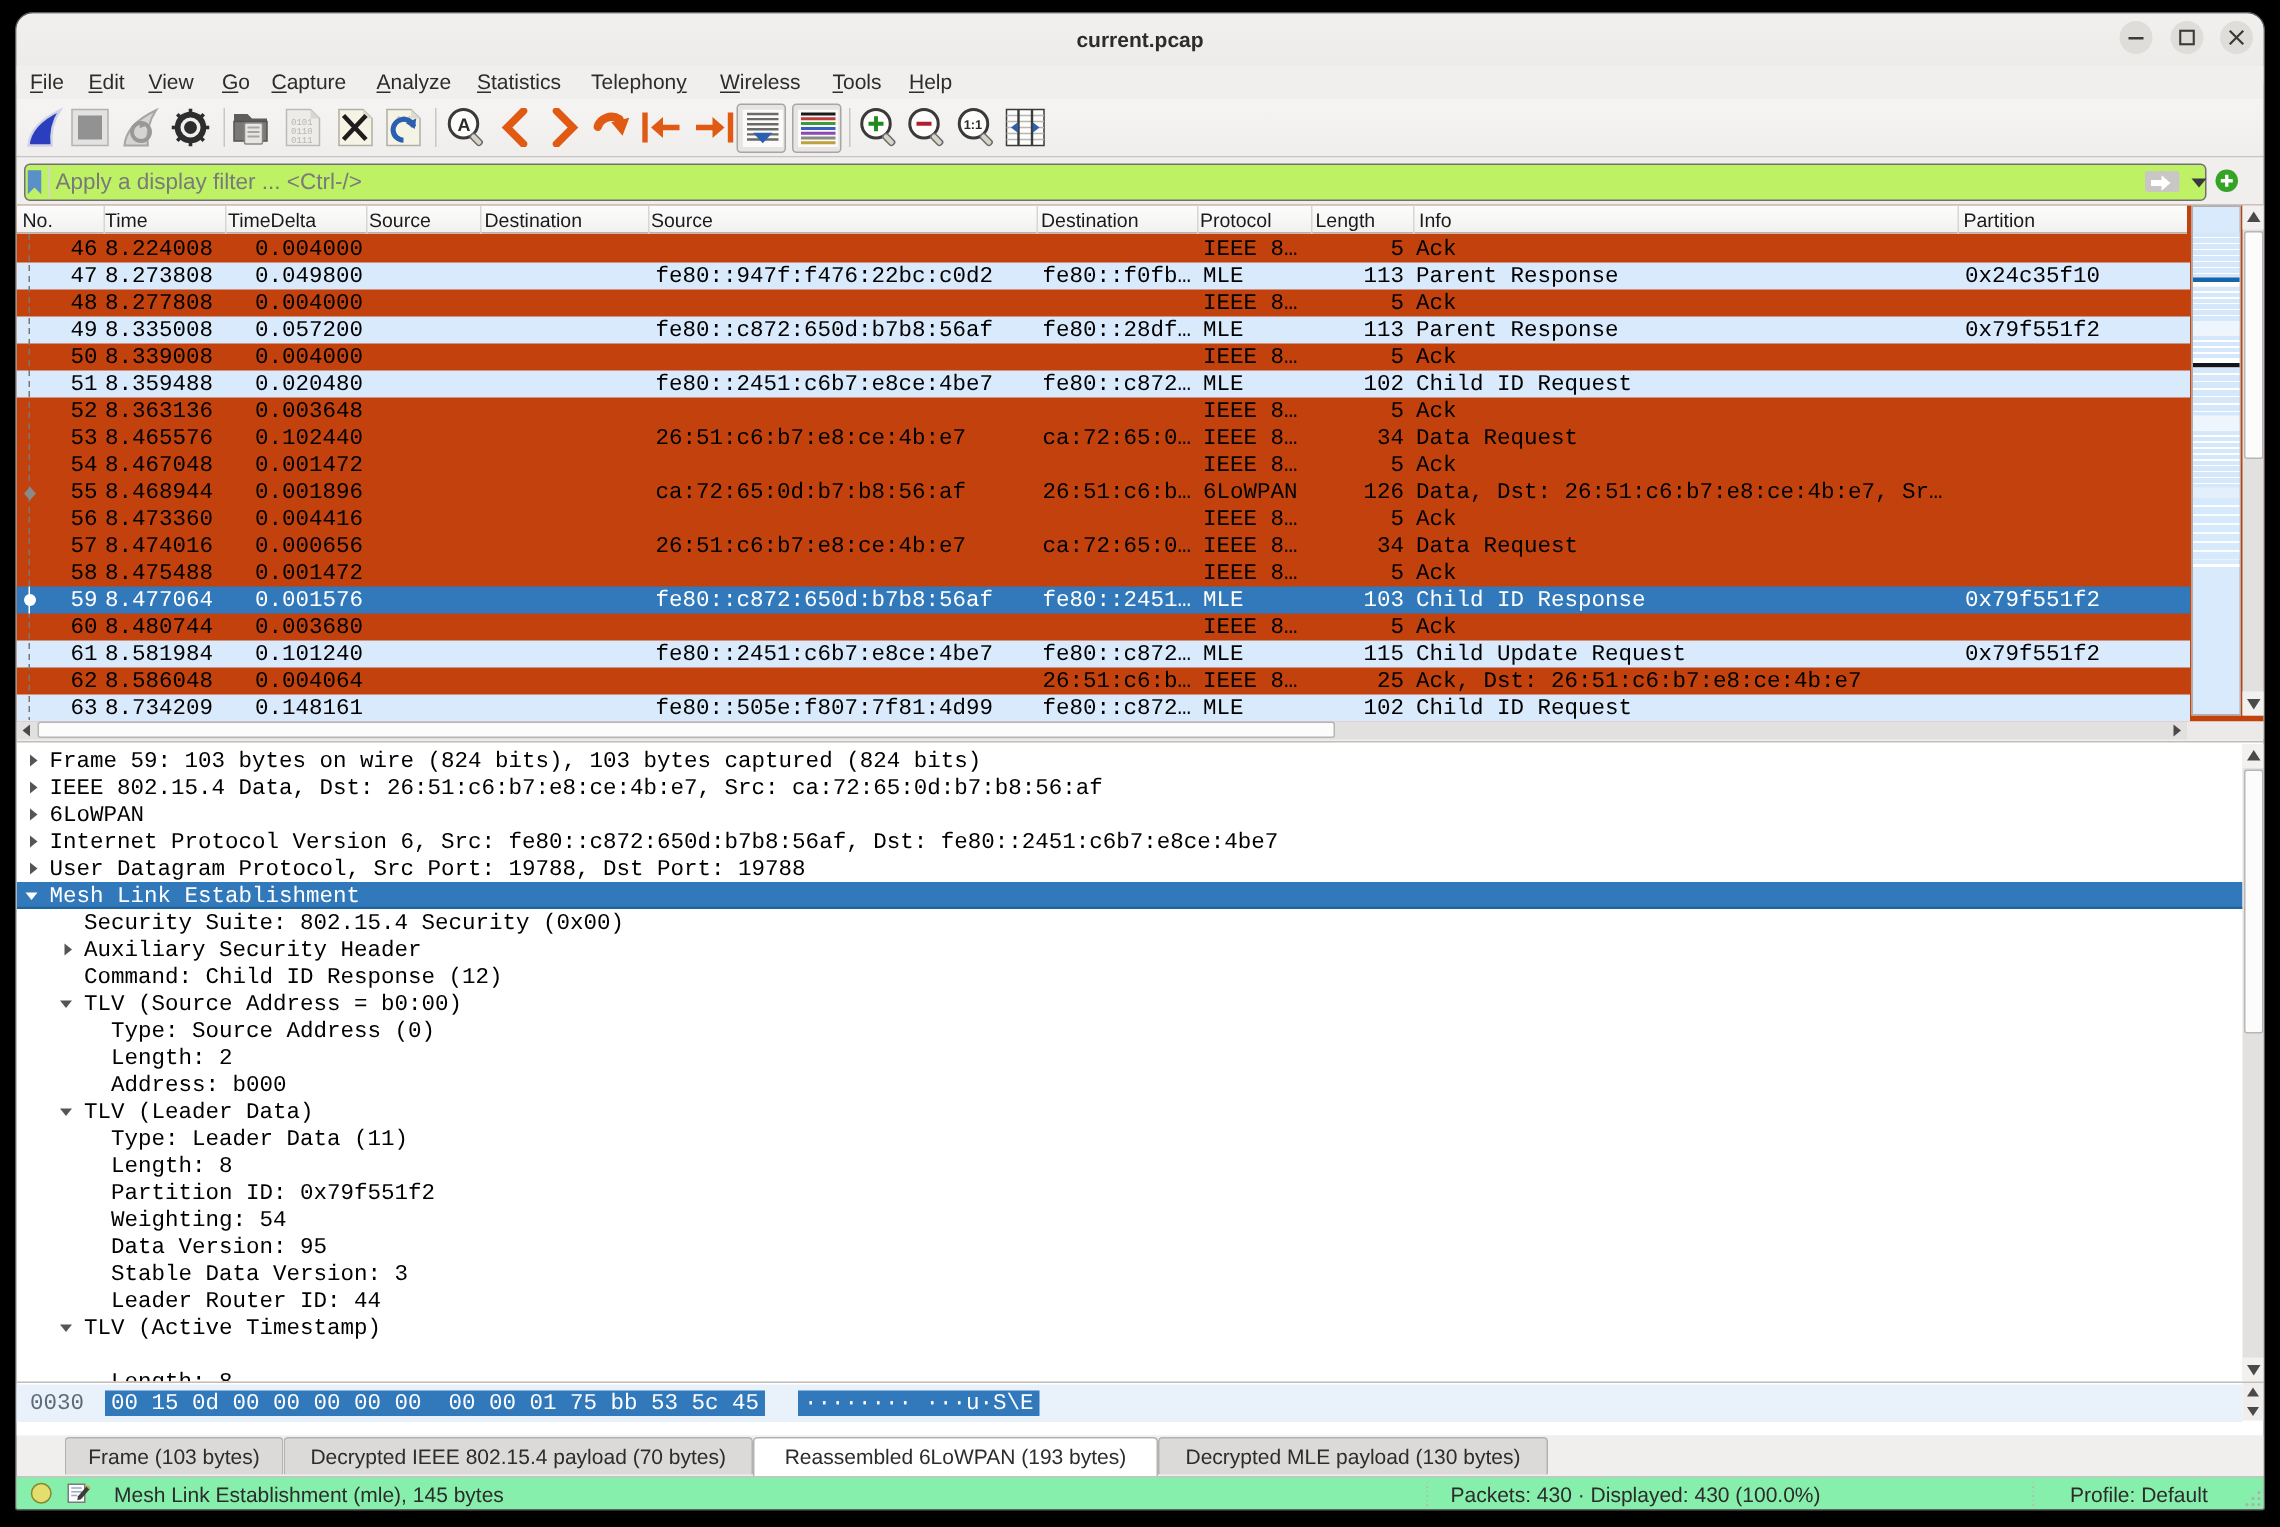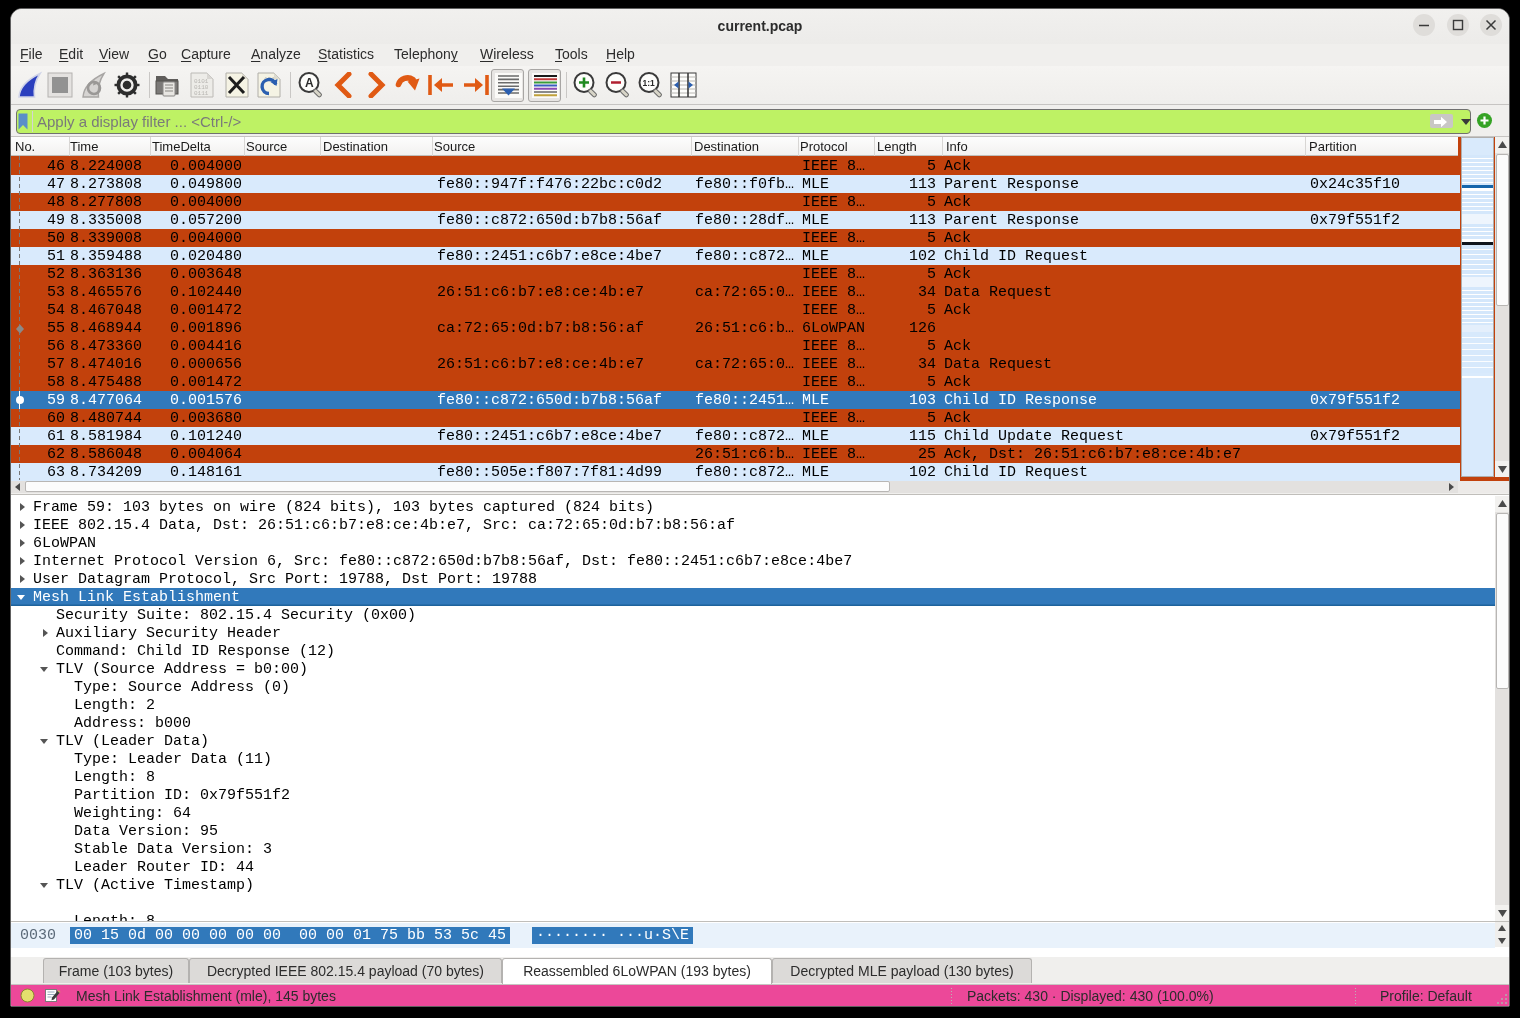--- a/index.html
+++ b/index.html
@@ -80,21 +80,21 @@
 #hexrow span { position:absolute; top:4px; white-space:pre; }
 
 #tabbar { position:absolute; left:0; top:948px; width:100%; height:27px; background:#f0efed;margin-left:32px; }
 .tab { position:absolute; top:1px; height:25px; background:#dcdad8;
   border:1px solid #b4b2b0; border-bottom:none; border-radius:3px 3px 0 0;
   font-size:14px; color:#2c2c2c; text-align:center; }
 .tab.active { background:#fff; height:26px; z-index:2; }
 .tab b { font-weight:normal; position:relative; top:4px; }
 
 #statusbar { position:absolute; left:0; top:975px; width:100%; height:22px;
-  background:#ec4899; border-top:1px solid #c6c4c2; font-size:14px; color:#2c2c2c; }
+  background:#86efac; border-top:1px solid #c6c4c2; font-size:14px; color:#2c2c2c; }
 </style>
 </head>
 <body>
 <div id="win">
 
   <div id="titlebar">
     <div id="title">current.pcap</div>
     <div class="wbtn" style="left:1402px;top:5px;">
       <svg width="22" height="22">
           <line x1="6" y1="11.5" x2="16" y2="11.5" stroke="#3a3a3a" stroke-width="1.6"></line>
@@ -300,21 +300,21 @@
 </div>
 <div class="prow" style="top:20px;"><span class="pc0">46</span><span class="pc1">8.224008</span><span class="pc2">0.004000</span><span class="pc5">IEEE 8…</span><span class="pc6">5</span><span class="pc7">Ack</span></div>
 <div class="prow blue" style="top:38px;"><span class="pc0">47</span><span class="pc1">8.273808</span><span class="pc2">0.049800</span><span class="pc3">fe80::947f:f476:22bc:c0d2</span><span class="pc4">fe80::f0fb…</span><span class="pc5">MLE</span><span class="pc6">113</span><span class="pc7">Parent Response</span><span class="pc8">0x24c35f10</span></div>
 <div class="prow" style="top:56px;"><span class="pc0">48</span><span class="pc1">8.277808</span><span class="pc2">0.004000</span><span class="pc5">IEEE 8…</span><span class="pc6">5</span><span class="pc7">Ack</span></div>
 <div class="prow blue" style="top:74px;"><span class="pc0">49</span><span class="pc1">8.335008</span><span class="pc2">0.057200</span><span class="pc3">fe80::c872:650d:b7b8:56af</span><span class="pc4">fe80::28df…</span><span class="pc5">MLE</span><span class="pc6">113</span><span class="pc7">Parent Response</span><span class="pc8">0x79f551f2</span></div>
 <div class="prow" style="top:92px;"><span class="pc0">50</span><span class="pc1">8.339008</span><span class="pc2">0.004000</span><span class="pc5">IEEE 8…</span><span class="pc6">5</span><span class="pc7">Ack</span></div>
 <div class="prow blue" style="top:110px;"><span class="pc0">51</span><span class="pc1">8.359488</span><span class="pc2">0.020480</span><span class="pc3">fe80::2451:c6b7:e8ce:4be7</span><span class="pc4">fe80::c872…</span><span class="pc5">MLE</span><span class="pc6">102</span><span class="pc7">Child ID Request</span></div>
 <div class="prow" style="top:128px;"><span class="pc0">52</span><span class="pc1">8.363136</span><span class="pc2">0.003648</span><span class="pc5">IEEE 8…</span><span class="pc6">5</span><span class="pc7">Ack</span></div>
 <div class="prow" style="top:146px;"><span class="pc0">53</span><span class="pc1">8.465576</span><span class="pc2">0.102440</span><span class="pc3">26:51:c6:b7:e8:ce:4b:e7</span><span class="pc4">ca:72:65:0…</span><span class="pc5">IEEE 8…</span><span class="pc6">34</span><span class="pc7">Data Request</span></div>
 <div class="prow" style="top:164px;"><span class="pc0">54</span><span class="pc1">8.467048</span><span class="pc2">0.001472</span><span class="pc5">IEEE 8…</span><span class="pc6">5</span><span class="pc7">Ack</span></div>
-<div class="prow" style="top:182px;"><span class="pc0">55</span><span class="pc1">8.468944</span><span class="pc2">0.001896</span><span class="pc3">ca:72:65:0d:b7:b8:56:af</span><span class="pc4">26:51:c6:b…</span><span class="pc5">6LoWPAN</span><span class="pc6">126</span></div>
+<div class="prow" style="top:182px;"><span class="pc0">55</span><span class="pc1">8.468944</span><span class="pc2">0.001896</span><span class="pc3">ca:72:65:0d:b7:b8:56:af</span><span class="pc4">26:51:c6:b…</span><span class="pc5">6LoWPAN</span><span class="pc6">126</span><span class="pc7">Data, Dst: 26:51:c6:b7:e8:ce:4b:e7, Sr…</span></div>
 <div class="prow" style="top:200px;"><span class="pc0">56</span><span class="pc1">8.473360</span><span class="pc2">0.004416</span><span class="pc5">IEEE 8…</span><span class="pc6">5</span><span class="pc7">Ack</span></div>
 <div class="prow" style="top:218px;"><span class="pc0">57</span><span class="pc1">8.474016</span><span class="pc2">0.000656</span><span class="pc3">26:51:c6:b7:e8:ce:4b:e7</span><span class="pc4">ca:72:65:0…</span><span class="pc5">IEEE 8…</span><span class="pc6">34</span><span class="pc7">Data Request</span></div>
 <div class="prow" style="top:236px;"><span class="pc0">58</span><span class="pc1">8.475488</span><span class="pc2">0.001472</span><span class="pc5">IEEE 8…</span><span class="pc6">5</span><span class="pc7">Ack</span></div>
 <div class="prow sel" style="top:254px;"><span class="pc0">59</span><span class="pc1">8.477064</span><span class="pc2">0.001576</span><span class="pc3">fe80::c872:650d:b7b8:56af</span><span class="pc4">fe80::2451…</span><span class="pc5">MLE</span><span class="pc6">103</span><span class="pc7">Child ID Response</span><span class="pc8">0x79f551f2</span></div>
 <div class="prow" style="top:272px;"><span class="pc0">60</span><span class="pc1">8.480744</span><span class="pc2">0.003680</span><span class="pc5">IEEE 8…</span><span class="pc6">5</span><span class="pc7">Ack</span></div>
 <div class="prow blue" style="top:290px;"><span class="pc0">61</span><span class="pc1">8.581984</span><span class="pc2">0.101240</span><span class="pc3">fe80::2451:c6b7:e8ce:4be7</span><span class="pc4">fe80::c872…</span><span class="pc5">MLE</span><span class="pc6">115</span><span class="pc7">Child Update Request</span><span class="pc8">0x79f551f2</span></div>
 <div class="prow" style="top:308px;"><span class="pc0">62</span><span class="pc1">8.586048</span><span class="pc2">0.004064</span><span class="pc4">26:51:c6:b…</span><span class="pc5">IEEE 8…</span><span class="pc6">25</span><span class="pc7">Ack, Dst: 26:51:c6:b7:e8:ce:4b:e7</span></div>
 <div class="prow blue" style="top:326px;"><span class="pc0">63</span><span class="pc1">8.734209</span><span class="pc2">0.148161</span><span class="pc3">fe80::505e:f807:7f81:4d99</span><span class="pc4">fe80::c872…</span><span class="pc5">MLE</span><span class="pc6">102</span><span class="pc7">Child ID Request</span></div>
 <div id="dashline"></div>
 <svg width="10" height="12" style="position:absolute;left:4px;top:186px;">
@@ -392,21 +392,21 @@
         </svg><span style="left:45px;">TLV (Source Address = b0:00)</span></div>
 <div class="drow" style="top:183px;"><span style="left:63px;">Type: Source Address (0)</span></div>
 <div class="drow" style="top:201px;"><span style="left:63px;">Length: 2</span></div>
 <div class="drow" style="top:219px;"><span style="left:63px;">Address: b000</span></div>
 <div class="drow" style="top:237px;"><svg class="tri" width="12" height="12" style="left:27px;top:3px;">
           <path d="M2 4 L10 4 L6 9 z" fill="#555"></path>
         </svg><span style="left:45px;">TLV (Leader Data)</span></div>
 <div class="drow" style="top:255px;"><span style="left:63px;">Type: Leader Data (11)</span></div>
 <div class="drow" style="top:273px;"><span style="left:63px;">Length: 8</span></div>
 <div class="drow" style="top:291px;"><span style="left:63px;">Partition ID: 0x79f551f2</span></div>
-<div class="drow" style="top:309px;"><span style="left:63px;">Weighting: 64</span></div>
+<div class="drow" style="top:309px;"><span style="left:63px;">Weighting: 54</span></div>
 <div class="drow" style="top:327px;"><span style="left:63px;">Data Version: 95</span></div>
 <div class="drow" style="top:345px;"><span style="left:63px;">Stable Data Version: 3</span></div>
 <div class="drow" style="top:363px;"><span style="left:63px;">Leader Router ID: 44</span></div>
 <div class="drow" style="top:381px;"><svg class="tri" width="12" height="12" style="left:27px;top:3px;">
           <path d="M2 4 L10 4 L6 9 z" fill="#555"></path>
         </svg><span style="left:45px;">TLV (Active Timestamp)</span></div>
 <div class="drow" style="top:417px;"><span style="left:63px;">Length: 8</span></div>
 <div class="sbv" style="left:1484px;top:1px;width:15px;height:425px;background:#e3e1df;">
   <div style="position:absolute;left:0;top:0;width:15px;height:16px;background:#f2f1ef;"></div>
   <svg width="15" height="16" style="position:absolute;left:0;top:0;">

